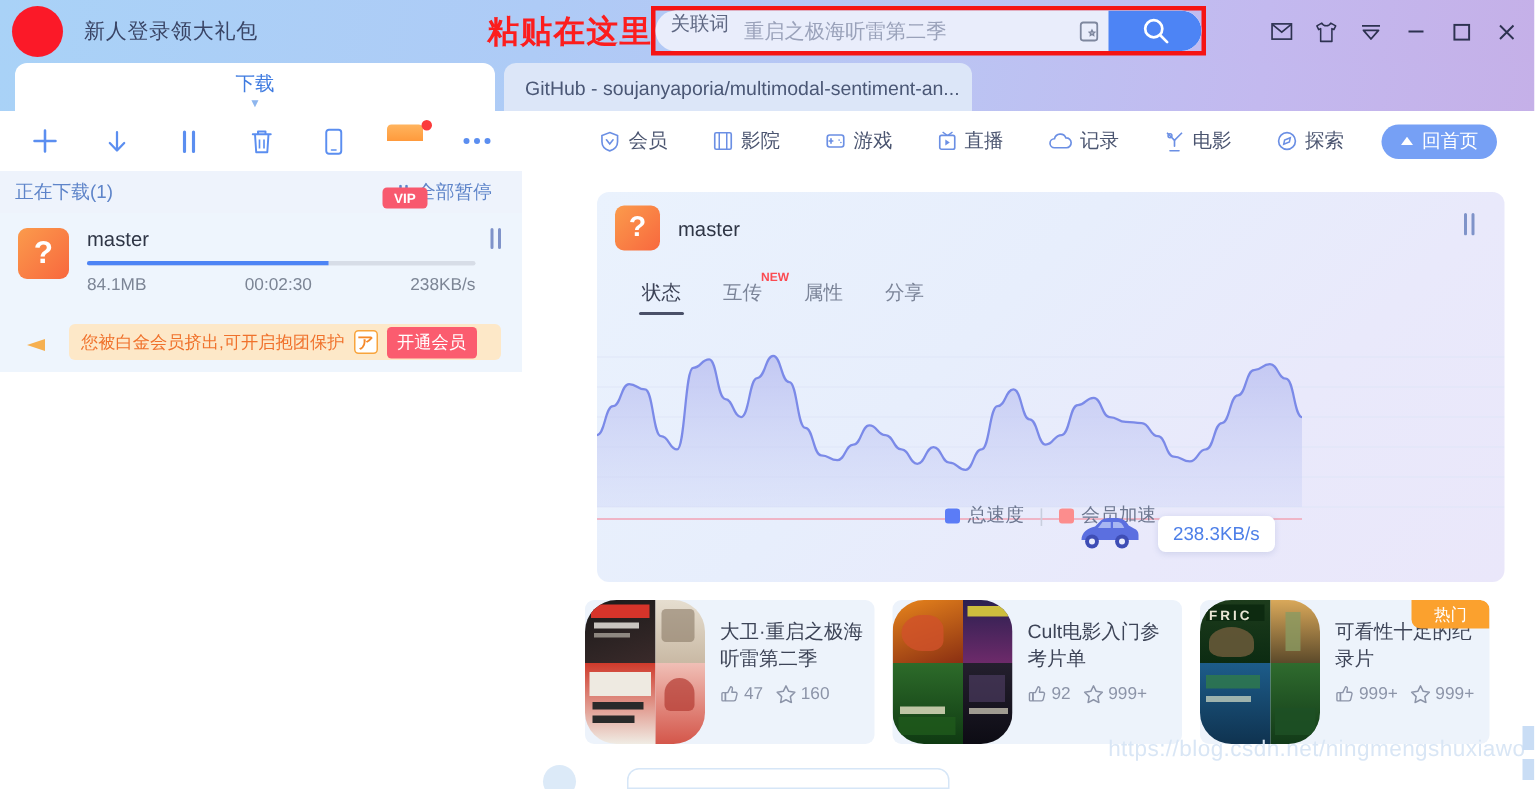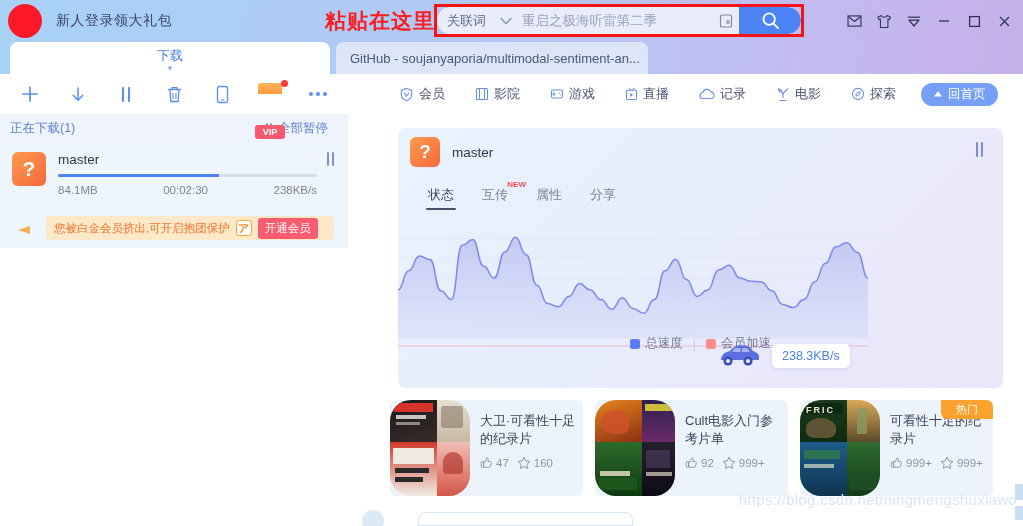--- a/index.html
+++ b/index.html
@@ -35,21 +35,21 @@
   }
   .search-inner {
     position: absolute; left: 0; top: 0; right: 0; bottom: 0;
     display: flex; align-items: center;
     background: #e9edfb; border-radius: 16px;
     overflow: hidden;
   }
   .search-cat {
     display: flex; align-items: center; gap: 14px;
     padding: 0 10px 0 10px; height: 100%;
-    font-size: 13px; color: #5e6782; white-space: nowrap;
+    font-size: 13px; color: #5e6782; white-space: nowrap; flex-direction: column;
   }
   .chev { font-size: 11px; color: #8d94ab; }
   .search-input {
     flex: 1; height: 100%; border: 0; outline: 0; background: transparent;
     font-size: 13.5px; color: #9aa2ba; font-family: inherit;
   }
   .search-input::placeholder { color: #9aa2ba; }
   .fav-icon {
     width: 26px; height: 100%; display: flex; align-items: center; justify-content: center;
     color: #7e879e;
@@ -637,21 +637,21 @@
           <div class="pz" style="background:linear-gradient(180deg,#cf3a2b,#f0ece4)">
             <div style="position:absolute;left:3px;top:6px;right:3px;height:16px;background:#eeeae1;"></div>
             <div style="position:absolute;left:5px;top:26px;width:34px;height:5px;background:#2a2a2a;"></div>
             <div style="position:absolute;left:5px;top:35px;width:28px;height:5px;background:#2a2a2a;"></div>
           </div>
           <div class="pz" style="background:linear-gradient(180deg,#f0bfb6,#d4564a)">
             <div style="position:absolute;left:6px;top:10px;width:20px;height:22px;background:#b33a32;border-radius:10px 10px 4px 4px;opacity:.7"></div>
           </div>
         </div>
         <div class="mcard-body">
-          <div class="mcard-title">大卫·可看性十足的纪录片</div>
+          <div class="mcard-title">大卫·重启之极海听雷第二季</div>
           <div class="mcard-stats">
             <span>
               <svg width="13" height="13" viewBox="0 0 14 14">
                   <path d="M4 6.2h1.6L7.6 2c.9 0 1.5.7 1.3 1.6L8.5 5.9h2.6c.8 0 1.3.7 1.1 1.4l-.9 3.8c-.1.6-.7 1-1.3 1H4z" stroke="#8c94a8" stroke-width="1" fill="none" stroke-linejoin="round"></path>
                   <rect x="1.4" y="6.2" width="2.4" height="5.9" rx=".7" stroke="#8c94a8" stroke-width="1" fill="none"></rect>
                 </svg>
               <b style="font-weight:normal">47</b>
             </span>
             <span>
               <svg width="14" height="13" viewBox="0 0 14 13">

